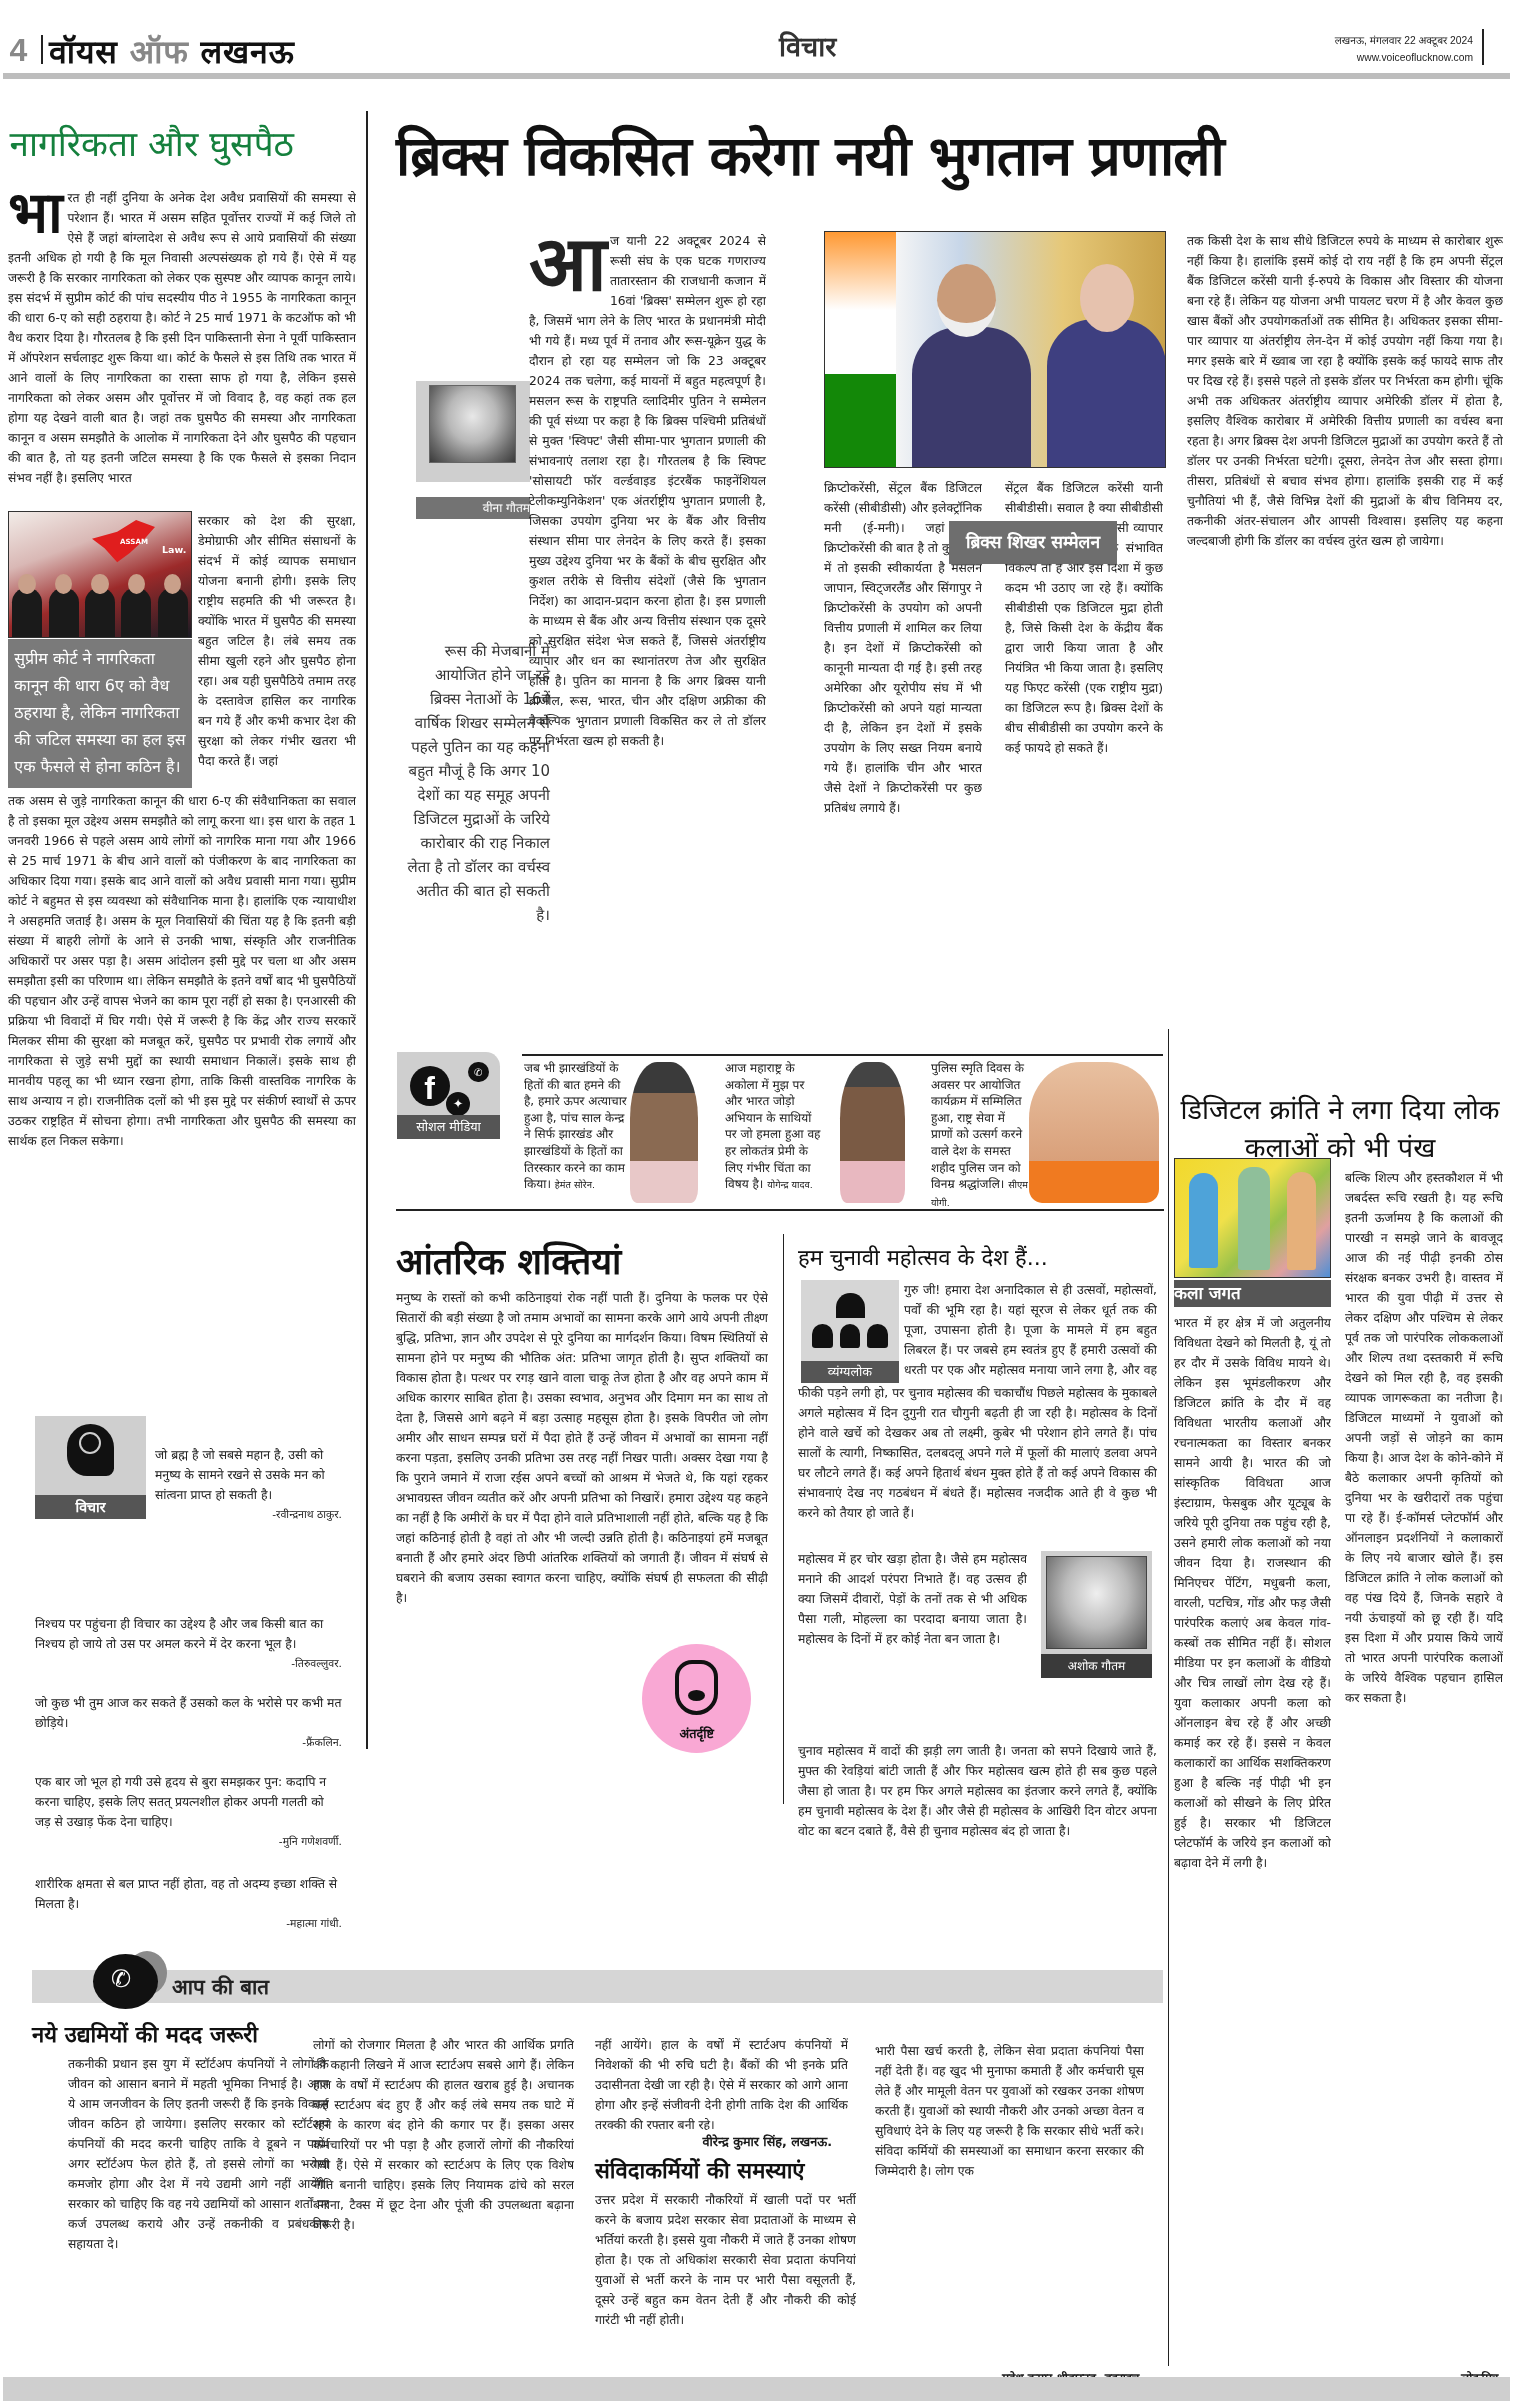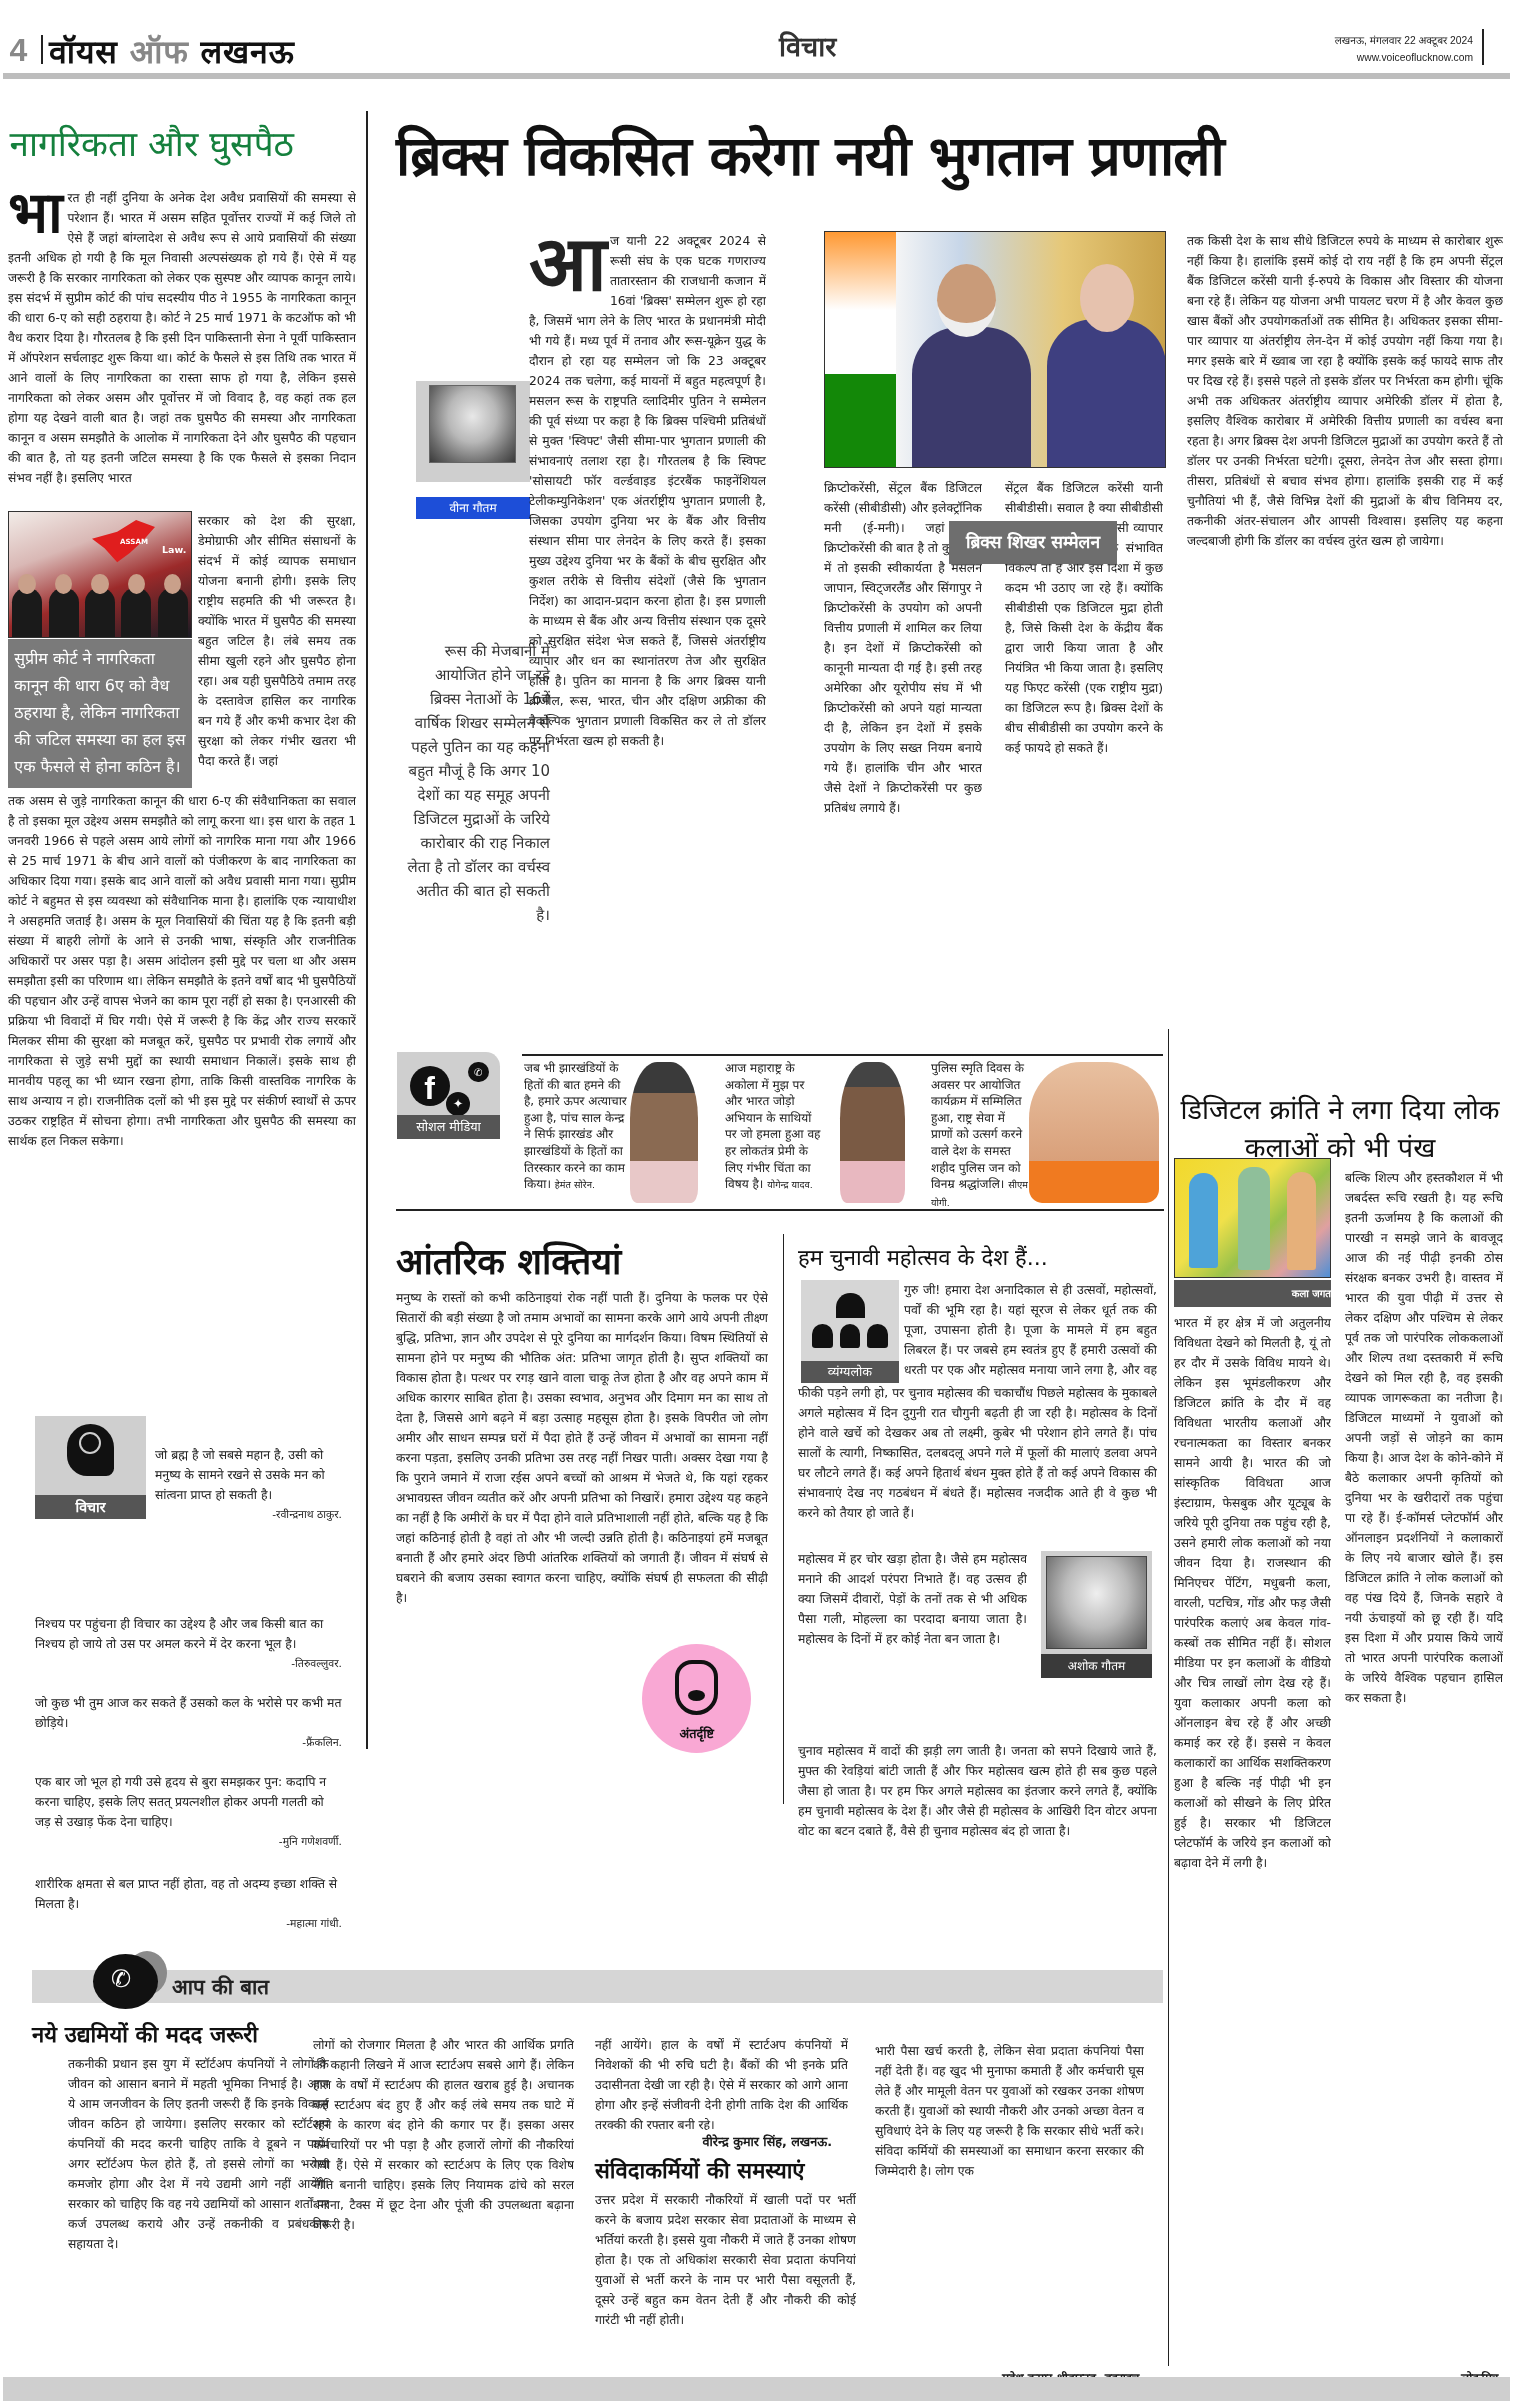--- a/index.html
+++ b/index.html
@@ -41,21 +41,21 @@
   #vichar-box .lbl { position: absolute; left: 0; bottom: 0; width: 100%; height: 24px; background: #555; color: #fff; font-size: 14.2px; font-weight: bold; text-align: center; line-height: 24px; }
   .quote { position: absolute; font-size: 12.3px; line-height: 20px; color: #222; }
   .quote .by { display: block; text-align: right; font-size: 10.7px; }
 
   
   #main-headline { left: 396px; top: 116px; width: 1108px; font-size: 55px; font-weight: bold; color: #111; letter-spacing: -0.8px; white-space: nowrap; }
   #main-col1 { left: 529px; top: 231px; width: 237px; height: 680px; }
   #main-dropcap { font-size: 76px; line-height: 65px; font-weight: bold; float: left; margin-right: 3.2px; }
   #author-box { left: 416px; top: 381px; width: 114px; height: 101px; background: #cfcfcf; border-radius: 0 0 0 0; }
   #author-photo { left: 429px; top: 385px; width: 87px; height: 78px; background: radial-gradient(ellipse at 50% 40%, #e8e8e8 0%, #b8b8b8 40%, #6a6a6a 75%, #3a3a3a 100%); border: 0.8px solid #666; }
-  #author-name { left: 416px; top: 497px; width: 114px; height: 22px; background: #1d4ed8; color: #fff; font-size: 12px; text-align: center; line-height: 22px; }
+  #author-name { left: 416px; top: 497px; width: 114px; height: 22px; background: #737373; color: #fff; font-size: 12px; text-align: right; line-height: 22px; }
   #pull-quote { left: 400px; top: 639px; width: 150px; font-size: 15px; line-height: 24px; text-align: right; color: #333; }
 
   #main-photo { left: 824px; top: 231px; width: 342px; height: 237px; background: linear-gradient(90deg,#fff 0%,#f6f6f6 20%,#c7d6e8 40%,#e6c878 70%,#c9a24a 100%); border: 0.8px solid #333; overflow: hidden; }
   #main-photo .flag { position: absolute; left: 0; top: 0; width: 71px; height: 237px; background: linear-gradient(180deg,#ff9933 0,#fff 33%,#fff 60%,#138808 60%,#138808 100%); }
   #main-photo .p1 { position: absolute; left: 87px; top: 95px; width: 119px; height: 142px; background: #3c3a6c; border-radius: 47px 47px 0 0; }
   #main-photo .p1h { position: absolute; left: 112px; top: 32px; width: 59px; height: 73px; border-radius: 50%; background: #c99b79; border-bottom: 14.2px solid #eee; }
   #main-photo .p2 { position: absolute; left: 222px; top: 87px; width: 119px; height: 150px; background: #3e3f80; border-radius: 47px 47px 0 0; }
   #main-photo .p2h { position: absolute; left: 255px; top: 32px; width: 54px; height: 68px; border-radius: 50%; background: #e6c2ae; }
   #brics-label { left: 949px; top: 521px; width: 168px; height: 43px; background: #6e6e6e; color: #fff; font-size: 17.4px; font-weight: bold; text-align: center; line-height: 43px; }
   #main-col2 { left: 824px; top: 478px; width: 158px; height: 427px; }
@@ -94,21 +94,21 @@
   #ashok-photo { left: 1046px; top: 1556px; width: 101px; height: 93px; background: radial-gradient(ellipse at 50% 40%, #efefef 0%, #bbb 45%, #7a7a7a 80%, #555 100%); border: 0.8px solid #444; }
   #ashok-name { left: 1041px; top: 1654px; width: 111px; height: 24px; background: #3a3a3a; color: #fff; font-size: 12px; text-align: center; line-height: 24px; }
   #chunavi-col3 { left: 798px; top: 1741px; width: 359px; height: 222px; }
 
   
   #kala-headline { left: 1174px; top: 1091px; width: 332px; font-size: 27px; line-height: 38px; color: #111; text-align: center; }
   #kala-photo { left: 1174px; top: 1158px; width: 157px; height: 120px; background: linear-gradient(135deg,#f2d82c 0%,#f0e04a 40%,#9ac24a 60%,#e0a0a0 80%,#4e8fd6 100%); border: 1.6px solid #333; overflow: hidden; }
   #kala-photo .f1 { position: absolute; left: 14.2px; top: 14.2px; width: 28.5px; height: 95px; background: #4ea3d9; border-radius: 14.2px 14.2px 3.2px 3.2px; }
   #kala-photo .f2 { position: absolute; left: 63px; top: 8px; width: 32px; height: 103px; background: #8fbf9a; border-radius: 14.2px 14.2px 3.2px 3.2px; }
   #kala-photo .f3 { position: absolute; left: 112px; top: 12.7px; width: 28.5px; height: 98px; background: #e6b07a; border-radius: 14.2px 14.2px 3.2px 3.2px; }
-  #kala-label { left: 1174px; top: 1280px; width: 157px; height: 27px; background: #555; color: #fff; font-size: 10px; font-weight: bold; text-align: right; line-height: 27px; }
+  #kala-label { left: 1174px; top: 1280px; width: 157px; height: 27px; background: #555; color: #fff; font-size: 17px; font-weight: bold; text-align: left; line-height: 27px; }
   #kala-col1 { left: 1174px; top: 1313px; width: 157px; height: 1021px; }
   #kala-col2 { left: 1345px; top: 1168px; width: 158px; height: 1166px; }
   #kala-byline { right: 11px; top: 2369px; font-size: 12px; font-weight: bold; }
 
   
   #aap-band { left: 32px; top: 1970px; width: 1131px; height: 33px; background: #d6d6d6; }
   #aap-icon { left: 93px; top: 1954px; width: 65px; height: 55px; background: #111; border-radius: 50%; }
   #aap-icon-shadow { left: 127px; top: 1951px; width: 40px; height: 44px; background: #8a8a8a; border-radius: 50%; }
   #aap-phone { left: 111px; top: 1965px; color: #fff; font-size: 24px; }
   #aap-title { left: 172px; top: 1972px; font-size: 20.6px; font-weight: bold; color: #222; }

